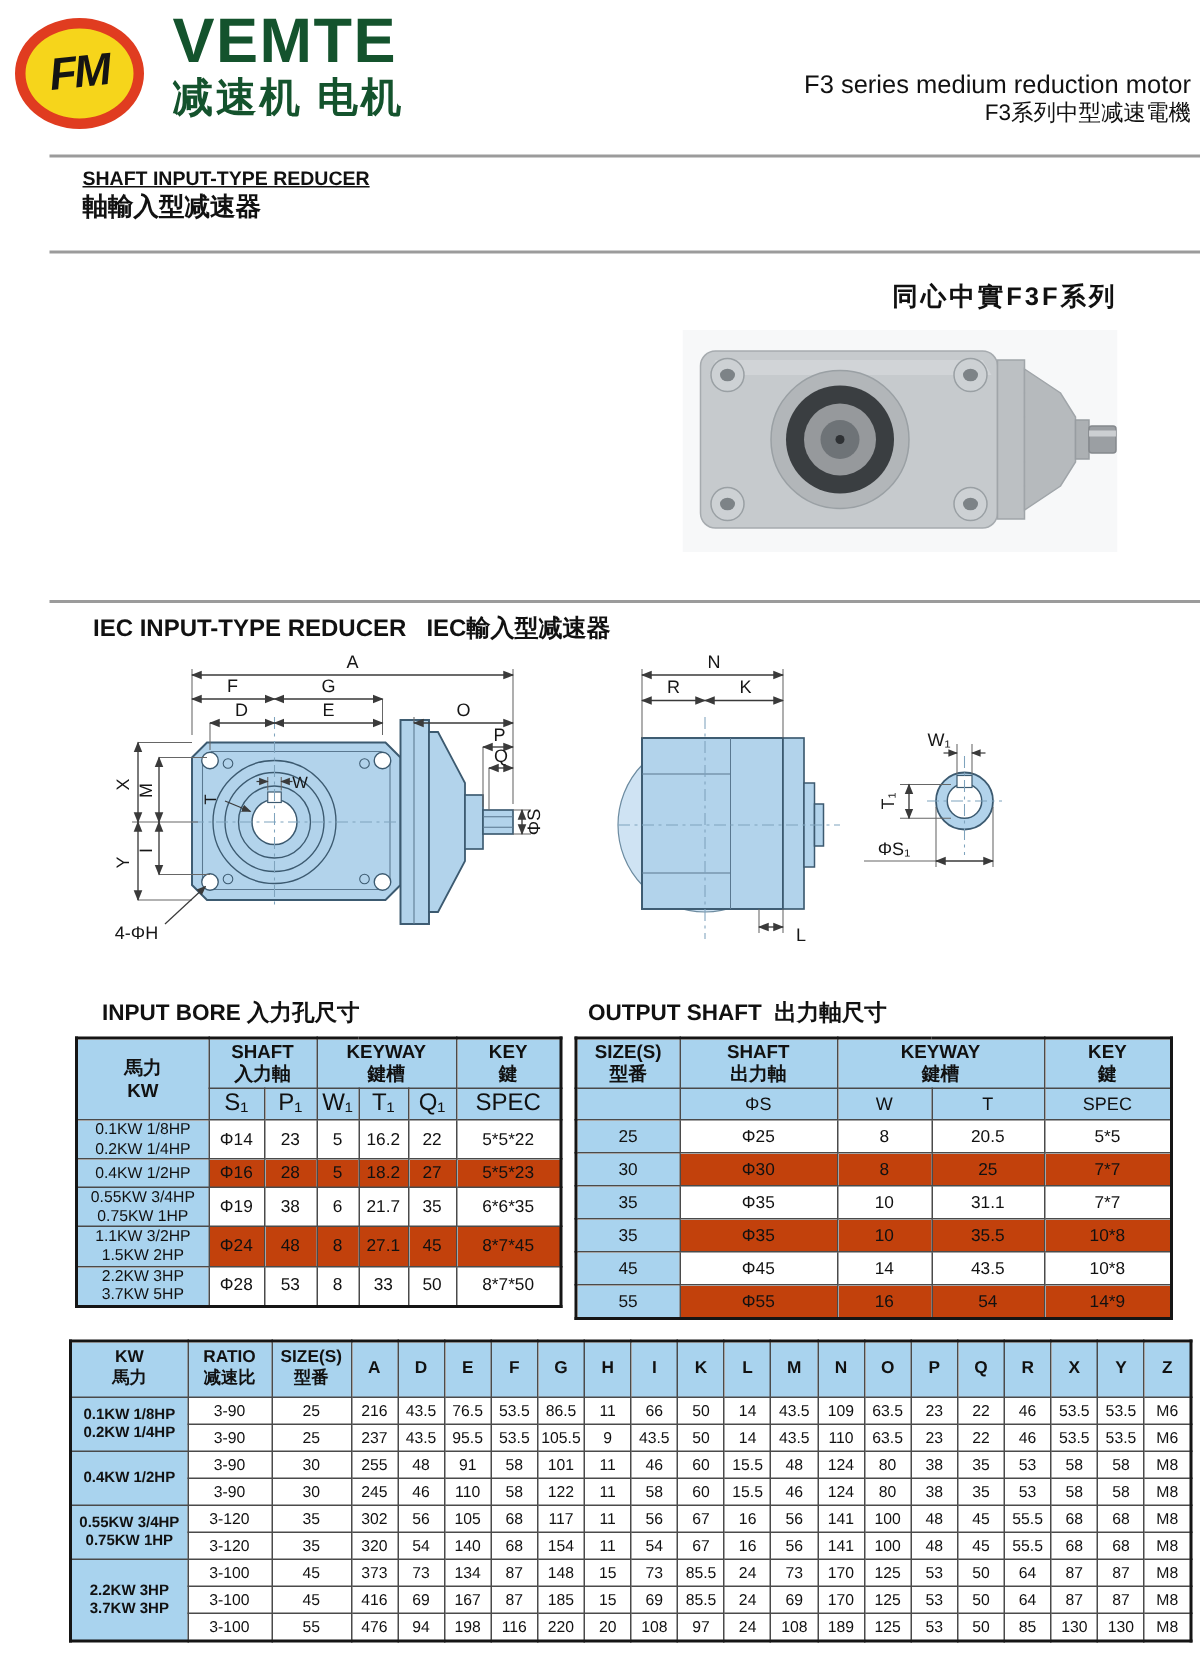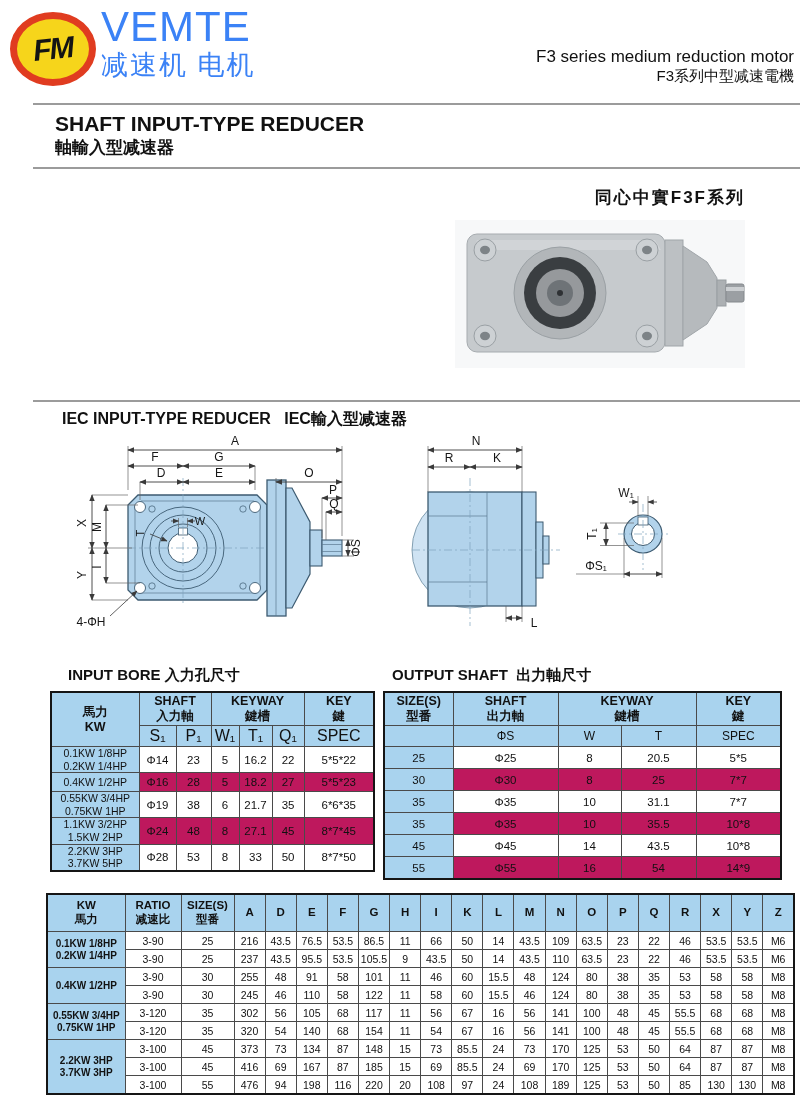--- a/index.html
+++ b/index.html
@@ -3,43 +3,43 @@
 <meta charset="utf-8">
 <style>
   html,body{margin:0;padding:0;background:#fff;}
   .page{position:relative;width:800px;height:1106px;background:#fff;overflow:hidden;
         font-family:"Liberation Sans","DejaVu Sans",sans-serif;color:#111;}
   
   .logo{position:absolute;left:10px;top:12px;width:86px;height:74px;border-radius:50%;
         background:#f6d51b;border:7px solid #e03c20;box-sizing:border-box;
         display:flex;align-items:center;justify-content:center;}
   .logo span{font-style:italic;font-weight:bold;font-size:30px;color:#141414;transform:rotate(-6deg);letter-spacing:-2px;}
-  .brand{position:absolute;left:101px;top:6px;color:#3b82f6;font-weight:normal;line-height:1;}
+  .brand{position:absolute;left:115px;top:6px;color:#14532d;font-weight:bold;line-height:1;}
   .brand .en{font-size:42px;letter-spacing:1px;}
   .brand .zh{font-size:27px;margin-top:4px;letter-spacing:2px;}
   .series{position:absolute;right:6px;top:46px;text-align:right;line-height:1.25;}
   .series .en{font-size:17px;margin-left:22px;}
   .series .zh{font-size:15px;}
   .rule{position:absolute;left:33px;right:0;height:2px;background:#9b9b9b;}
   .sec-title{position:absolute;left:55px;top:111px;line-height:1.25;}
-  .sec-title .en{font-size:21px;font-weight:bold;}
+  .sec-title .en{font-size:13px;font-weight:bold;text-decoration:underline;}
   .sec-title .zh{font-size:17px;font-weight:bold;}
   .caption{position:absolute;left:455px;top:186px;width:290px;text-align:right;
            font-size:17px;font-weight:600;letter-spacing:2px;}
   .photo{position:absolute;left:455px;top:220px;width:290px;height:148px;}
   .diagram-title{position:absolute;left:62px;top:409px;font-size:16px;font-weight:bold;white-space:pre;}
   .diagram{position:absolute;left:40px;top:430px;width:760px;height:232px;}
   .tbl-title{position:absolute;font-size:15px;font-weight:bold;white-space:pre;}
   
   table.tbl{border-collapse:collapse;table-layout:fixed;position:absolute;border:2px solid #151515;}
   table.tbl th,table.tbl td{border:1px solid #4a4a4a;text-align:center;vertical-align:middle;
         padding:0 1px;overflow:hidden;}
   table.tbl th{font-weight:bold;}
   .hline{display:block;line-height:1.2;}
-  tr.alt td{background:#be185d;}
+  tr.alt td{background:#c2410c;}
   table.tbl td.blue,table.tbl th.blue{background:#a9d3ee;}
   
   #input-table{left:50px;top:691px;width:325px;font-size:11.5px;}
   #input-table th{font-size:12.5px;}
   #input-table .sub th{font-size:16px;font-weight:normal;height:20px;}
   #input-table thead tr:first-child th{height:32px;}
   #input-table td{height:18px;}
   #input-table td.plab{font-size:10.5px;line-height:1.3;}
   
   #output-table{left:383px;top:691px;width:399px;font-size:11.5px;}

